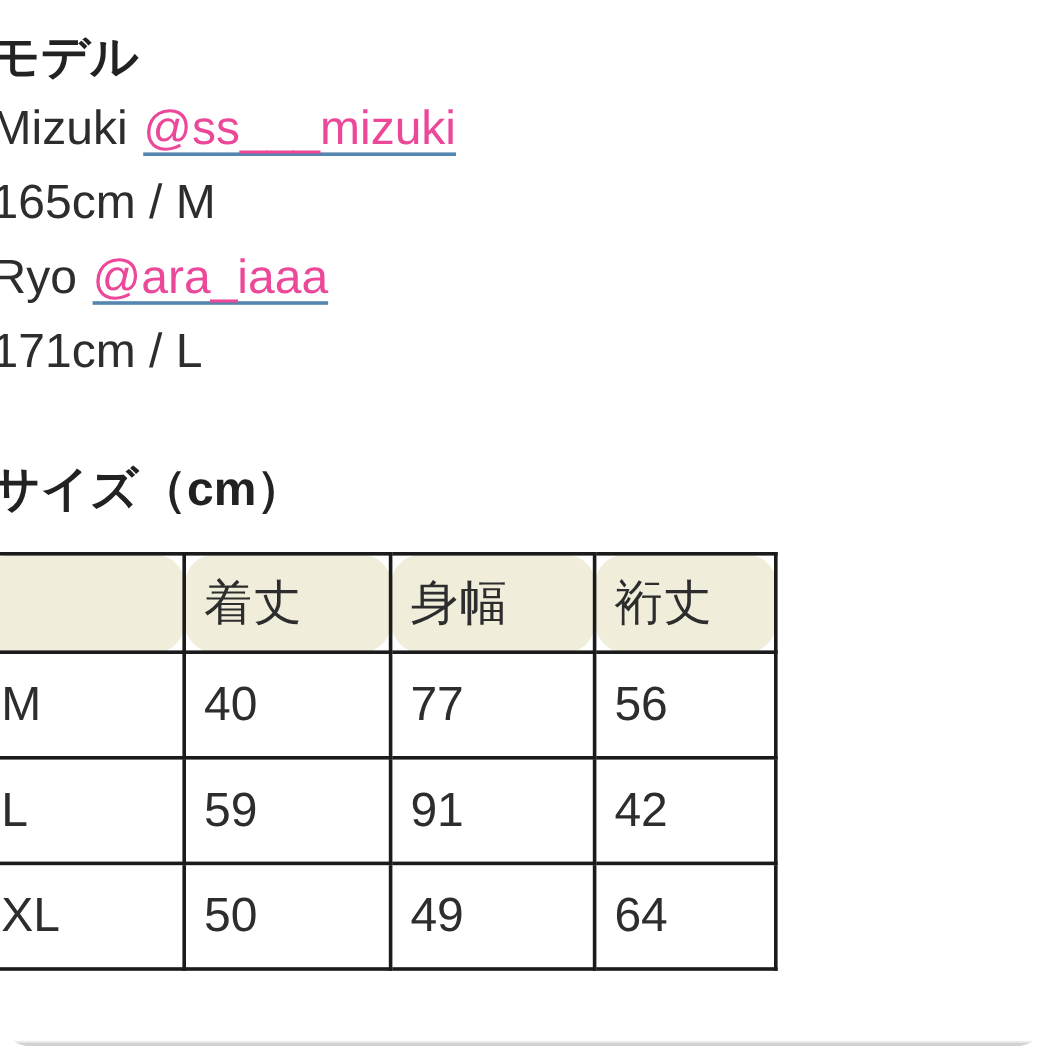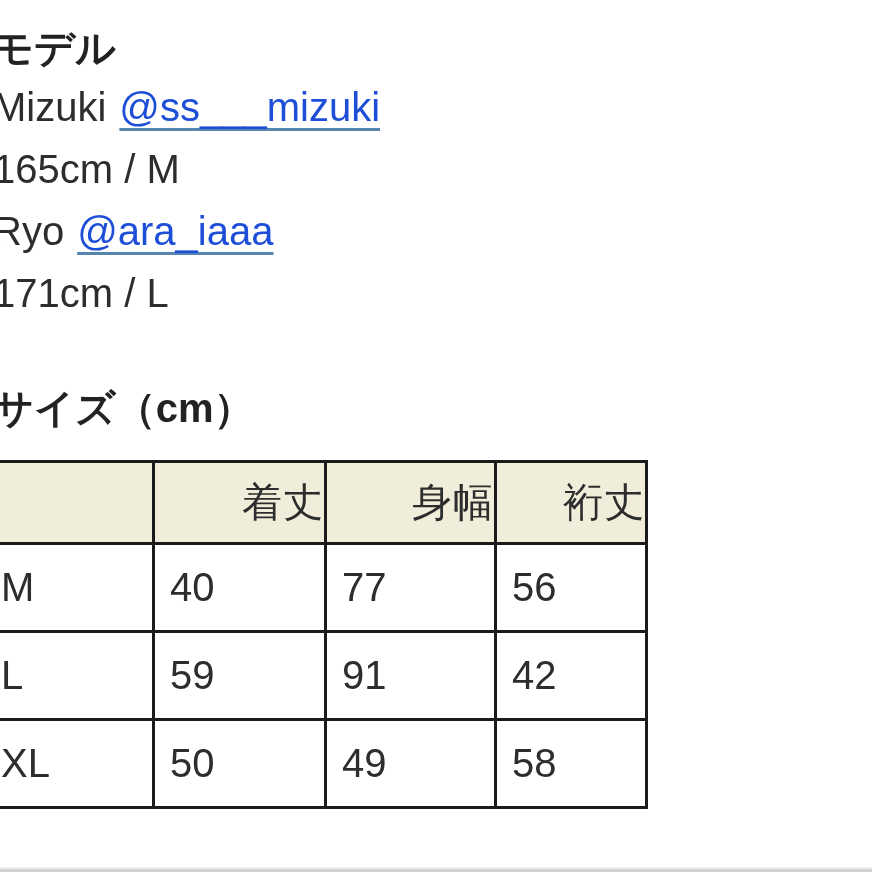--- a/index.html
+++ b/index.html
@@ -1,15 +1,15 @@
 <!DOCTYPE html>
 <html><head>
 <meta charset="utf-8">
 <style>
-  * { margin: 0; padding: 0; box-sizing: border-box; }
+  * { margin: 0; padding: 0; box-sizing: border-box; border-radius: 25px; }
   html, body {
     width: 872px; height: 872px;
     background: #ffffff;
     font-family: "Liberation Sans", "DejaVu Sans", sans-serif;
     color: #2d2d2d;
     overflow: hidden;
   }
   .viewport {
     position: relative;
     width: 872px; height: 872px;
@@ -30,21 +30,21 @@
   .heading-size  { margin-top: 60px; }
 
   .model-block { margin-top: 4px; }
   .model-line {
     font-size: 40px;
     line-height: 62px;
     white-space: nowrap;
     color: #2d2d2d;
   }
   .handle-link {
-    color: #1d4ed8;
+    color: #ec4899;
     text-decoration: underline;
     text-decoration-color: #5586b0;
     text-decoration-thickness: 3px;
     text-underline-offset: 7px;
     margin-left: 13px;
     cursor: pointer;
     text-align: center;
   }
 
   .size-table {
@@ -64,21 +64,20 @@
     text-align: left;
     vertical-align: middle;
     padding-left: 15px;
     font-weight: 400;
     white-space: nowrap;
   }
   .size-table th {
     background: #f0eedb;
     height: 82px;
     letter-spacing: 1px;
-    text-align: right;
   }
   .size-table td {
     background: #ffffff;
     height: 88px;
   }
 
   .bottom-edge {
     position: absolute;
     left: 0; bottom: 0;
     width: 872px; height: 5px;
@@ -132,21 +131,21 @@
         <tr>
           <td>L</td>
           <td>59</td>
           <td>91</td>
           <td>42</td>
         </tr>
         <tr>
           <td>XL</td>
           <td>50</td>
           <td>49</td>
-          <td>58</td>
+          <td>64</td>
         </tr>
       </tbody>
     </table>
 
   </div>
 
   <div class="bottom-edge"></div>
 </div>
 
 </body></html>

